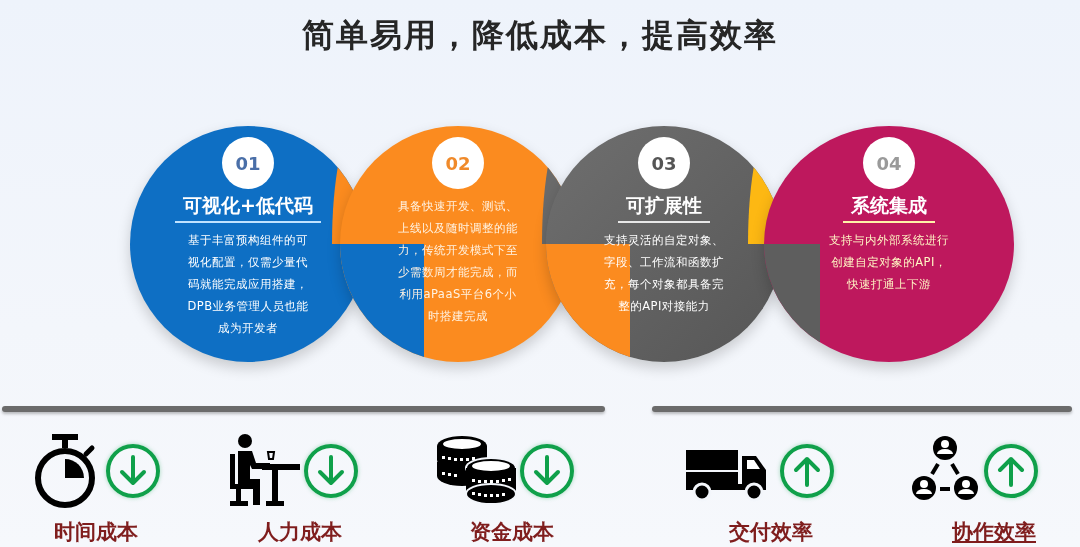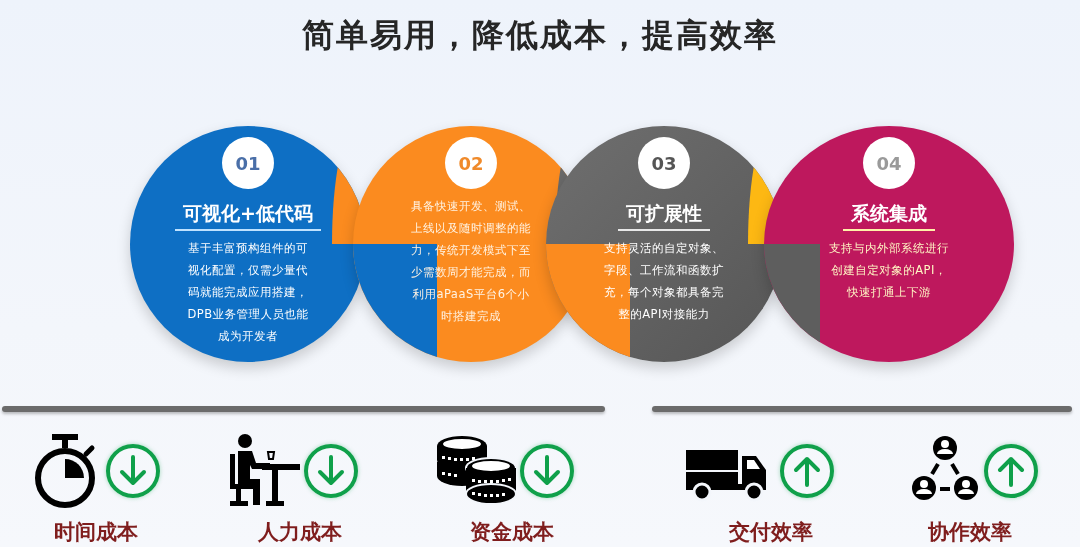--- a/index.html
+++ b/index.html
@@ -13,21 +13,21 @@
     position: absolute; left: 0; top: 14px; width: 1080px; text-align: center;
     font-size: 32px; font-weight: bold; color: #262626; letter-spacing: 2px;
   }
   .circles { position: absolute; left: 0; top: 0; width: 957px; height: 400px; }
   .circle {
     position: absolute; width: 236px; height: 236px; border-radius: 50%;
     top: 126px; box-shadow: 0 6px 14px rgba(0,0,0,0.18);
     overflow: hidden;
   }
   .c1 { left: 130px; background: #0e6fc4; z-index: 1; }
-  .c2 { left: 353px; background: #fb8b1f; z-index: 2; }
+  .c2 { left: 340px; background: #fb8b1f; z-index: 2; }
   .c3 { left: 546px; background: linear-gradient(135deg,#6f6f6f 0%,#565656 100%); z-index: 3; }
   .c4 { left: 764px; background: #be185d; z-index: 4; width: 250px; height: 236px; border-radius: 50%; }
   
   .c2 .under { position:absolute; left:-6px; top:118px; width:90px; height:200px; background:#0e6fc4; border-top-right-radius: 50% 0; }
   .c3 .under { position:absolute; left:-6px; top:118px; width:90px; height:200px; background:#fb8b1f; }
   .c4 .under { position:absolute; left:-6px; top:118px; width:62px; height:200px; background:#5e5e5e; }
   .c1 .over { position:absolute; right:-6px; top:0; width:40px; height:118px; background:#fb8b1f; border-top-left-radius: 60% 100%; }
   .c2 .over { position:absolute; right:-6px; top:0; width:40px; height:118px; background:#6a6a6a; border-top-left-radius: 60% 100%; }
   .c3 .over { position:absolute; right:-6px; top:0; width:40px; height:118px; background:#fdb813; border-top-left-radius: 60% 100%; }
   .content {
@@ -37,21 +37,21 @@
   .num {
     margin-top: 11px; width: 52px; height: 52px; border-radius: 50%;
     background: #ffffff; display: flex; align-items: center; justify-content: center;
     font-size: 18px; font-weight: bold;
   }
   .c1 .num { color: #4a6fa8; }
   .c2 .num { color: #f08a2a; }
   .c3 .num { color: #555555; }
   .c4 .num { color: #9a9a9a; }
   .heading {
-    margin-top: 12px; color: #ffffff; font-size: 19px; font-weight: bold;
+    margin-top: 4px; color: #ffffff; font-size: 19px; font-weight: bold;
     padding: 0 8px 2px; border-bottom: 2px solid rgba(255,255,255,0.85);
   }
   .c1 .heading { border-bottom-color: #bfe2ff; }
   .c2 .heading { border-bottom-color: #ffe6c8; }
   .c4 .heading { border-bottom-color: #fff2a8; }
   .desc {
     margin-top: 6px; width: 150px; text-align: center;
     color: #ffffff; font-size: 11.5px; line-height: 22px; letter-spacing: 0.5px;
   }
   .c2 .desc { color: #fff3e3; width: 144px; }
@@ -263,14 +263,14 @@
     <path d="M46 60 a8 5 0 0 1 16 0 z" fill="#fff"></path>
     <line x1="26" y1="30" x2="20" y2="40" stroke="#000" stroke-width="4"></line>
     <line x1="40" y1="30" x2="46" y2="40" stroke="#000" stroke-width="4"></line>
     <line x1="28" y1="55" x2="38" y2="55" stroke="#000" stroke-width="4"></line>
   </svg>
   <div class="arrow" style="left:72px;">
     <svg width="30" height="34" viewBox="0 0 30 34">
         <path d="M15 31 V5 M4 16 L15 5 L26 16" fill="none" stroke="#0fa04a" stroke-width="4" stroke-linecap="round" stroke-linejoin="round"></path>
       </svg>
   </div>
-  <div class="label" style="left:16px;">协作效率</div>
+  <div class="label" style="left:40px;text-decoration:underline;">协作效率</div>
 </div>
 
 </body></html>

